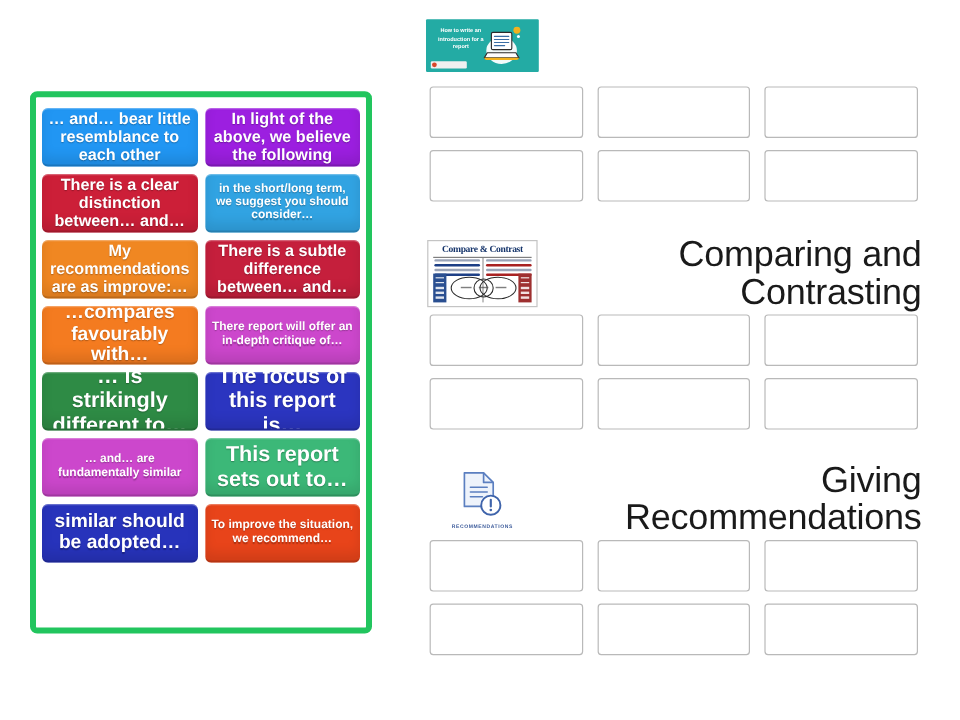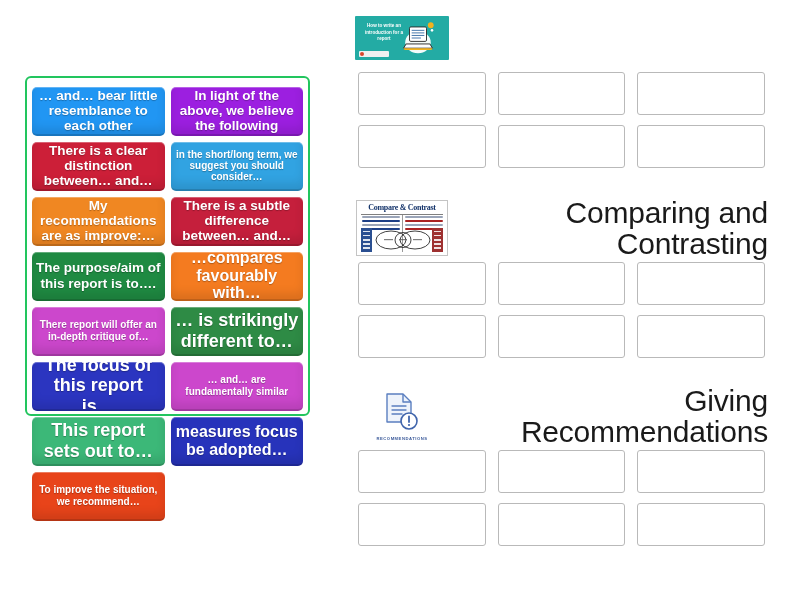--- a/index.html
+++ b/index.html
@@ -14,22 +14,22 @@
     font-family: "Liberation Sans", sans-serif;
     position: relative;
   }
 
   
   #tile-tray {
     position: absolute;
     left: 25px;
     top: 76px;
     width: 285px;
-    height: 340px;
-    border: 2px solid #22c55e;
+    height: 452px;
+    border: 5px solid #22c55e;
     border-radius: 6px;
     background: #ffffff;
     box-sizing: border-box;
     padding: 6px 5px;
   }
   #tile-grid {
     display: grid;
     grid-template-columns: 1fr 1fr;
     grid-auto-rows: 55px;
     gap: 0px 6px;
@@ -222,25 +222,20 @@
       <span>My recommendations are as improve:…</span>
     </div>
   </div>
 
   <div class="tile-cell">
     <div class="tile fs-13" style="background: rgb(197, 31, 60);">
       <span>There is a subtle difference between… and…</span>
     </div>
   </div>
 
-  <div class="tile-cell">
-    <div class="tile fs-13" style="background: rgb(31, 138, 66);">
-      <span>The purpose/aim of this report is to….</span>
-    </div>
-  </div>
 
   <div class="tile-cell">
     <div class="tile fs-15" style="background: rgb(244, 123, 32);">
       <span>…compares favourably with…</span>
     </div>
   </div>
 
   <div class="tile-cell">
     <div class="tile fs-12" style="background: rgb(204, 71, 204);">
       <span>There report will offer an in-depth critique of…</span>
@@ -266,21 +261,21 @@
   </div>
 
   <div class="tile-cell">
     <div class="tile fs-17" style="background: rgb(60, 184, 120); text-align: center;">
       <span>This report sets out to…</span>
     </div>
   </div>
 
   <div class="tile-cell">
     <div class="tile fs-15" style="background: rgb(39, 51, 187);">
-      <span>measures focus be adopted…</span>
+      <span>similar should be adopted…</span>
     </div>
   </div>
 
   <div class="tile-cell">
     <div class="tile fs-12" style="background: rgb(232, 68, 26);">
       <span>To improve the situation, we recommend…</span>
     </div>
   </div>
 </div>
 </div>

